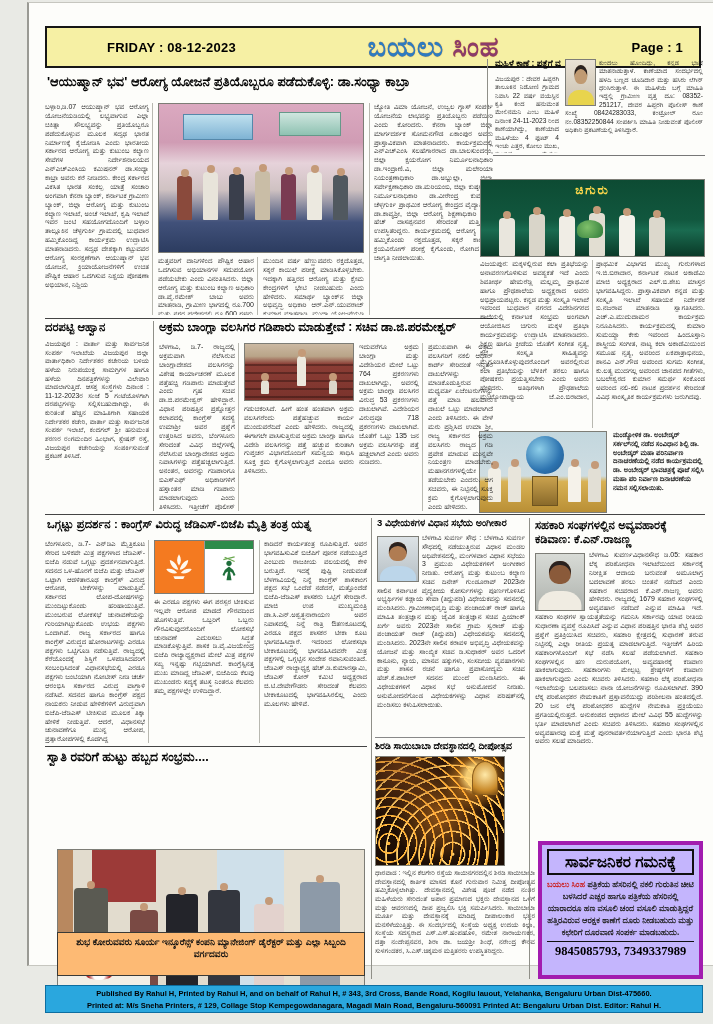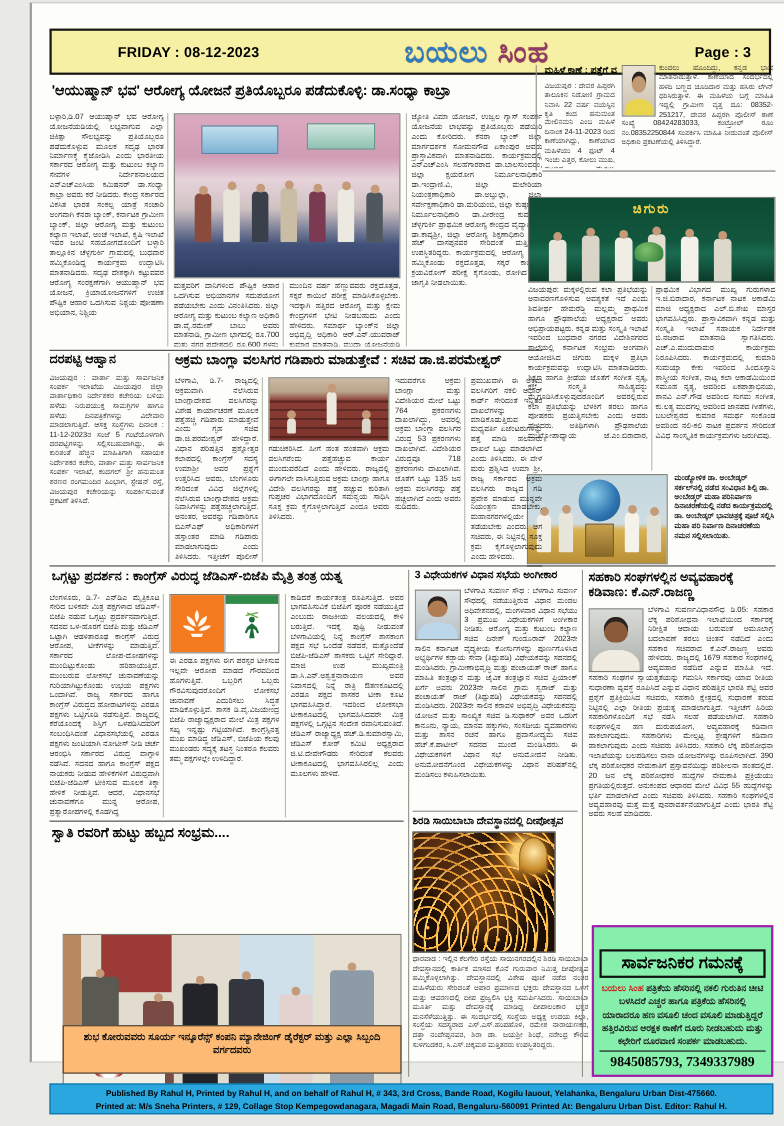--- a/index.html
+++ b/index.html
@@ -19,21 +19,21 @@
   .portrait{position:relative;display:inline-block;background:linear-gradient(180deg,var(--bg1,#d4dadd),var(--bg2,#a9b2b7));border:1px solid #7d7d76;overflow:hidden}
   .portrait::before{content:"";position:absolute;top:12%;left:50%;transform:translateX(-50%);width:46%;height:42%;border-radius:48% 48% 42% 42%;background:var(--face,#b98a64);box-shadow:inset 0 4px 0 #2a2220}
   .portrait::after{content:"";position:absolute;bottom:0;left:50%;transform:translateX(-50%);width:90%;height:34%;border-radius:42% 42% 0 0/75% 75% 0 0;background:var(--shirt,#e8e6e0)}
   
   #masthead{display:flex;align-items:center;justify-content:space-between;background:#f6f0a4;border:2px solid #161616;padding:0 16px 0 60px}
   .mh-side{font-weight:800;font-size:13px;color:#000;letter-spacing:.2px}
   .mh-title{font-size:27px;font-weight:800;letter-spacing:1px;line-height:1}
   .mh-t1{color:#2e7bc0;text-shadow:0 0 1px rgba(235,150,40,.9)}
   .mh-t2{color:#8a3c6b;text-shadow:0 0 1px rgba(235,150,40,.9)}
   
-  #notice{border:2px solid #a21caf;background:#86efac;padding:20px 5px}
+  #notice{border:4px solid #a21caf;background:#c4b5fd;padding:4px 5px}
   #notice .ntitle{border:2px solid #101010;font-weight:800;font-size:15.5px;text-align:center;padding:2px 0;color:#000}
   #notice .nbody{font-size:8.2px;font-weight:700;text-align:center;line-height:1.45;color:#222;margin-top:4px}
   #notice .nbody .red{color:#cc1f1f}
   #notice .nphones{border-top:1.5px solid #101010;margin-top:3px;padding-top:2px;font-weight:800;font-size:12.5px;text-align:center;color:#000;font-family:"Liberation Serif","DejaVu Serif",serif}
   
   #footer{background:#2aa7de;border:1px solid #0d6ea0;color:#000;font-size:7.5px;font-weight:600;text-align:center;line-height:1.6;padding-top:2px}
   .capbox{border:1.2px solid #3a3a36;font-weight:700;font-size:9px;text-align:center;color:#111;line-height:1.35;padding:3px 6px;background:#fdba74}
   .chig-title{position:absolute;top:3px;left:0;right:0;text-align:center;color:#ffd34d;font-weight:800;font-size:12px;letter-spacing:2px;text-shadow:0 0 2px #063}
 </style>
 </head>
@@ -41,21 +41,21 @@
 
 <div id="stage">
  <div id="paper">
 
   <div id="masthead" class="abs" style="left:16px;top:23px;width:656px;height:42px">
     <span class="mh-side">FRIDAY : 08-12-2023</span>
     <span class="mh-title">
       <span class="mh-t1">ಬಯಲು</span>
       <span class="mh-t2">ಸಿಂಹ</span>
     </span>
-    <span class="mh-side">Page : 3</span>
+    <span class="mh-side">Page : 1</span>
   </div>
 
   <div class="abs hl" style="left:18px;top:72px;width:448px;height:26px;font-size:13px;white-space:nowrap;overflow:hidden">'ಆಯುಷ್ಮಾನ್ ಭವ' ಆರೋಗ್ಯ ಯೋಜನೆ ಪ್ರತಿಯೊಬ್ಬರೂ ಪಡೆದುಕೊಳ್ಳಿ: ಡಾ.ಸಂಧ್ಯಾ ಕಾಬ್ರಾ</div>
   <div class="abs" style="left:16px;top:100px;width:448px;height:212px">
     <div class="abs jtxt cr" style="left:0;top:0;width:108px;height:212px;padding-right:3px">ಬಳ್ಳಾರಿ,ಡಿ.07 ಆಯುಷ್ಮಾನ್ ಭವ ಆರೋಗ್ಯ ಯೋಜನೆಯಡಿಯಲ್ಲಿ ಲಭ್ಯವಾಗುವ ಎಲ್ಲಾ ಚಿಕಿತ್ಸಾ ಸೌಲಭ್ಯವನ್ನು ಪ್ರತಿಯೊಬ್ಬರೂ ಪಡೆದುಕೊಳ್ಳುವ ಮೂಲಕ ಸದೃಢ ಭಾರತ ನಿರ್ಮಾಣಕ್ಕೆ ಕೈಜೋಡಿಸಿ ಎಂದು ಭಾರತೀಯ ಸರ್ಕಾರದ ಆರೋಗ್ಯ ಮತ್ತು ಕುಟುಂಬ ಕಲ್ಯಾಣ ಸೇವೆಗಳ ನಿರ್ದೇಶನಾಲಯದ ಎನ್‌ಎಚ್‌ಎಂಸಿಯ ಕಮಿಷನರ್ ಡಾ.ಸಂಧ್ಯಾ ಕಾಬ್ರಾ ಅವರು ಕರೆ ನೀಡಿದರು. ಕೇಂದ್ರ ಸರ್ಕಾರದ ವಿಕಸಿತ ಭಾರತ ಸಂಕಲ್ಪ ಯಾತ್ರೆ ಸಂಚಾರಿ ಅಂಗವಾಗಿ ಕೆನರಾ ಬ್ಯಾಂಕ್, ಕರ್ನಾಟಕ ಗ್ರಾಮೀಣ ಬ್ಯಾಂಕ್, ಜಿಲ್ಲಾ ಆರೋಗ್ಯ ಮತ್ತು ಕುಟುಂಬ ಕಲ್ಯಾಣ ಇಲಾಖೆ, ಅಂಚೆ ಇಲಾಖೆ, ಕೃಷಿ ಇಲಾಖೆ ಇವರ ಜಂಟಿ ಸಹಯೋಗದೊಂದಿಗೆ ಬಳ್ಳಾರಿ ತಾಲ್ಲೂಕಿನ ಚೆಳ್ಳಗುರ್ಕಿ ಗ್ರಾಮದಲ್ಲಿ ಬುಧವಾರ ಹಮ್ಮಿಕೊಂಡಿದ್ದ ಕಾರ್ಯಕ್ರಮ ಉದ್ಘಾಟಿಸಿ ಮಾತನಾಡಿದರು. ಸದೃಢ ದೇಶಕ್ಕಾಗಿ ಕಟ್ಟುವವರ ಆರೋಗ್ಯ ಸಂರಕ್ಷಣೆಗಾಗಿ ಆಯುಷ್ಮಾನ್ ಭವ ಯೋಜನೆ, ಕ್ರಿಯಾಯೋಜನೆಗಳಿಗೆ ಉಚಿತ ಪೌಷ್ಟಿಕ ಆಹಾರ ಒದಗಿಸುವ ನಿಶ್ಚಯ ಪೋಷಣಾ ಅಭಿಯಾನ, ನಿಶ್ಚಿಯ</div>
     <div class="abs" style="left:113px;top:0;width:206px;height:212px">
       <div class="photo" style="width:206px;height:150px;background:linear-gradient(180deg,#dba9c0 0%,#d09cb4 26%,#e6d2da 40%,#cfc2c2 58%,#41517a 80%,#2c3c60 100%)">
         <div class="abs" style="left:24px;top:10px;width:70px;height:26px;background:linear-gradient(180deg,#bfe0ee,#7fb3d4);border:1px solid #5588aa"></div>
         <div class="abs" style="left:120px;top:8px;width:62px;height:24px;background:linear-gradient(180deg,#cfe6df,#8fc2b2);border:1px solid #66998a"></div>
         <div class="fig" style="left:18px;bottom:32px;width:15px;height:44px;background:#8a4a3c"></div>

